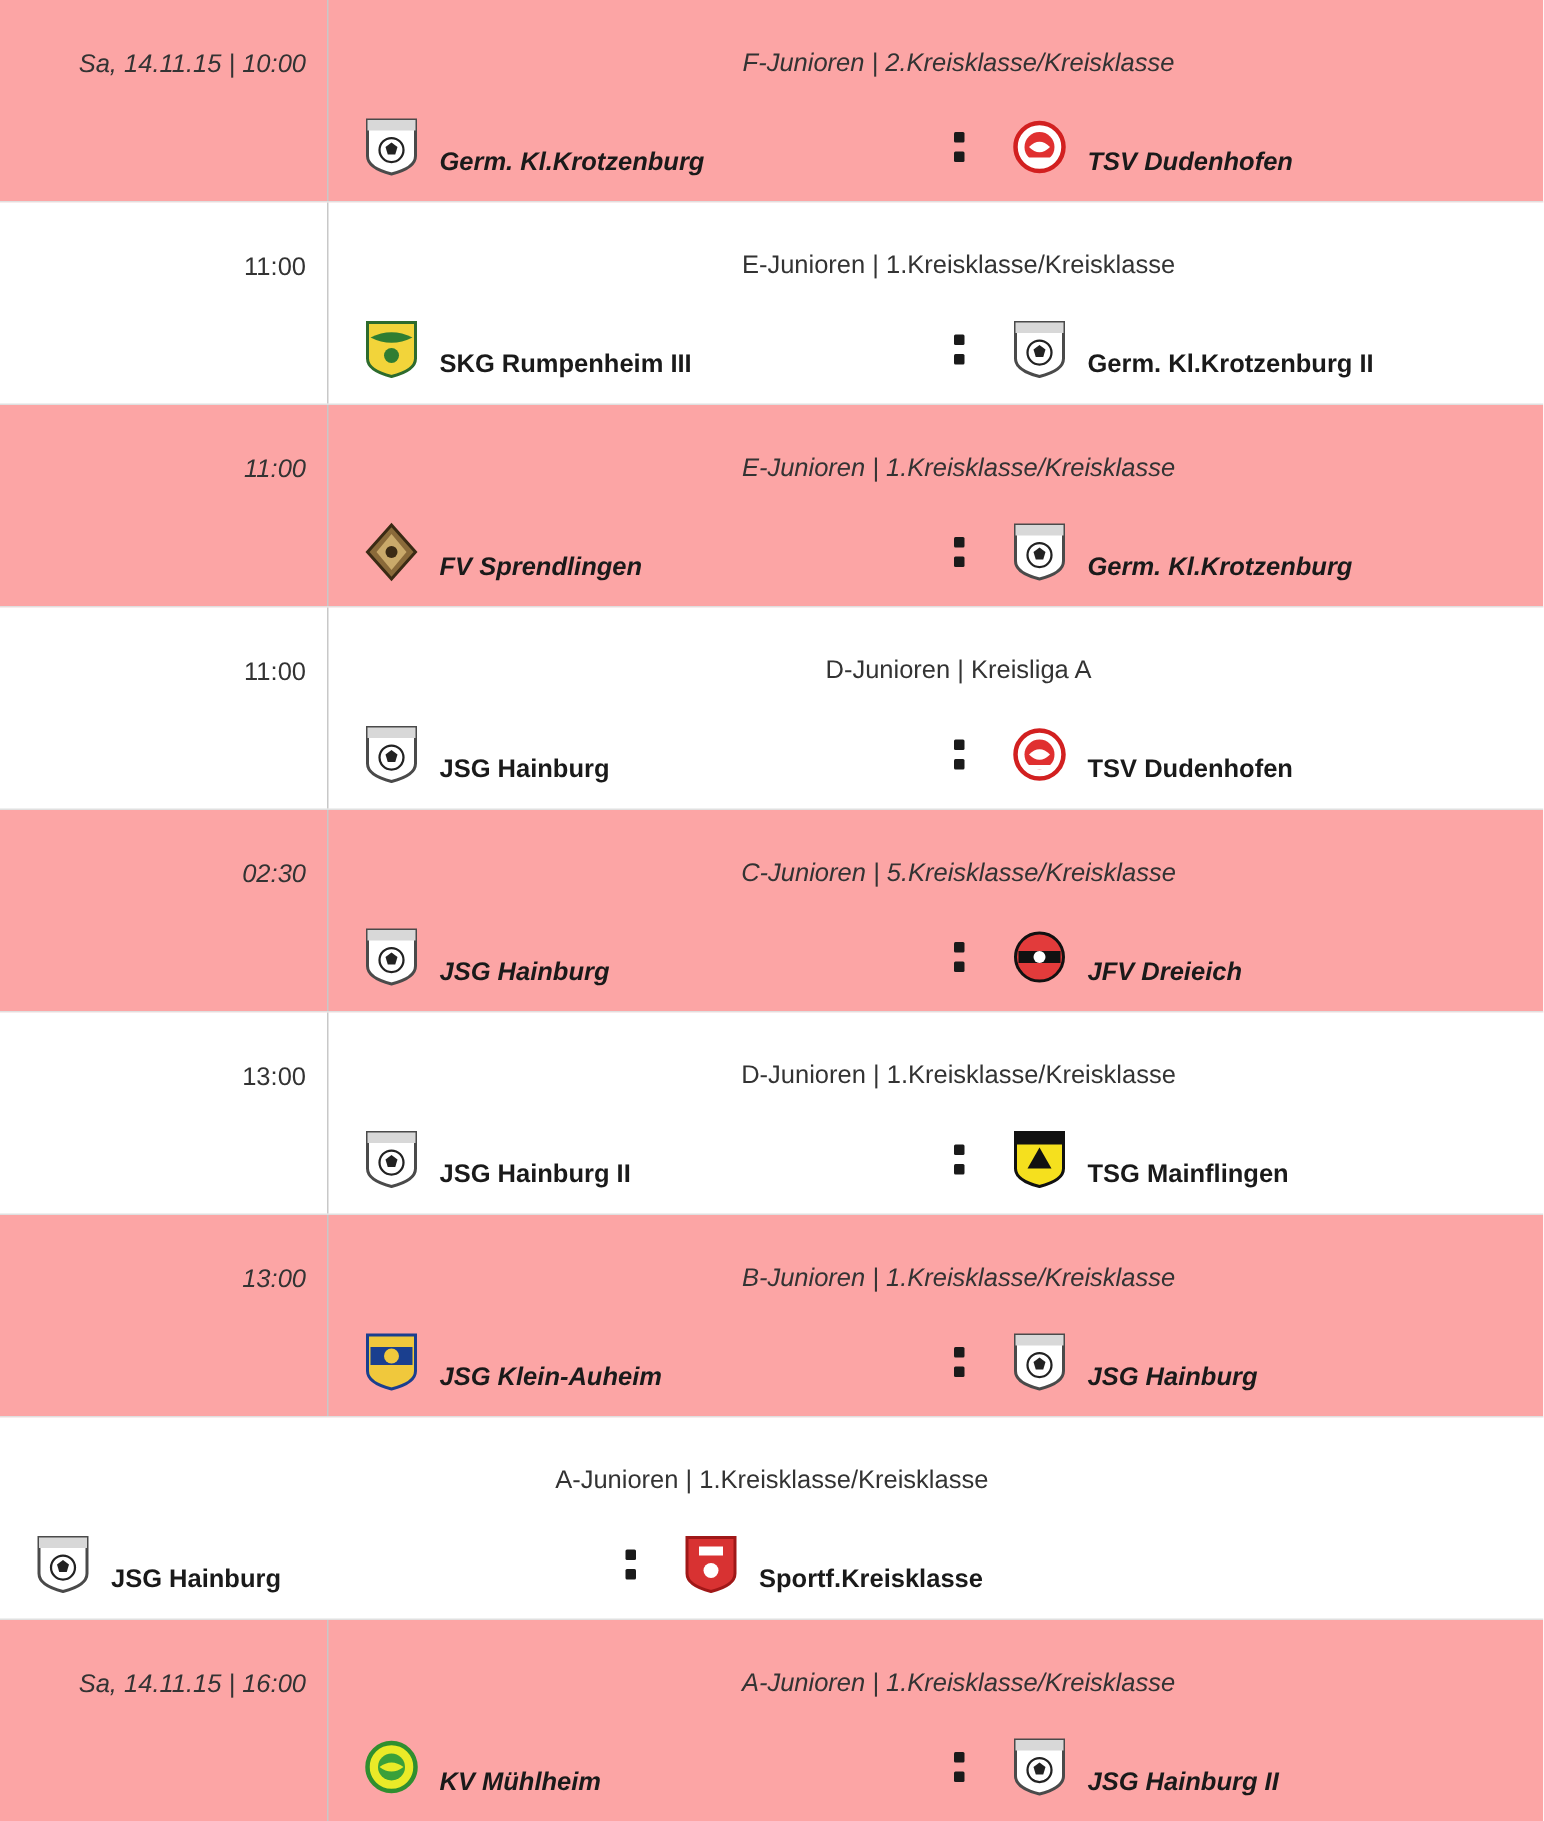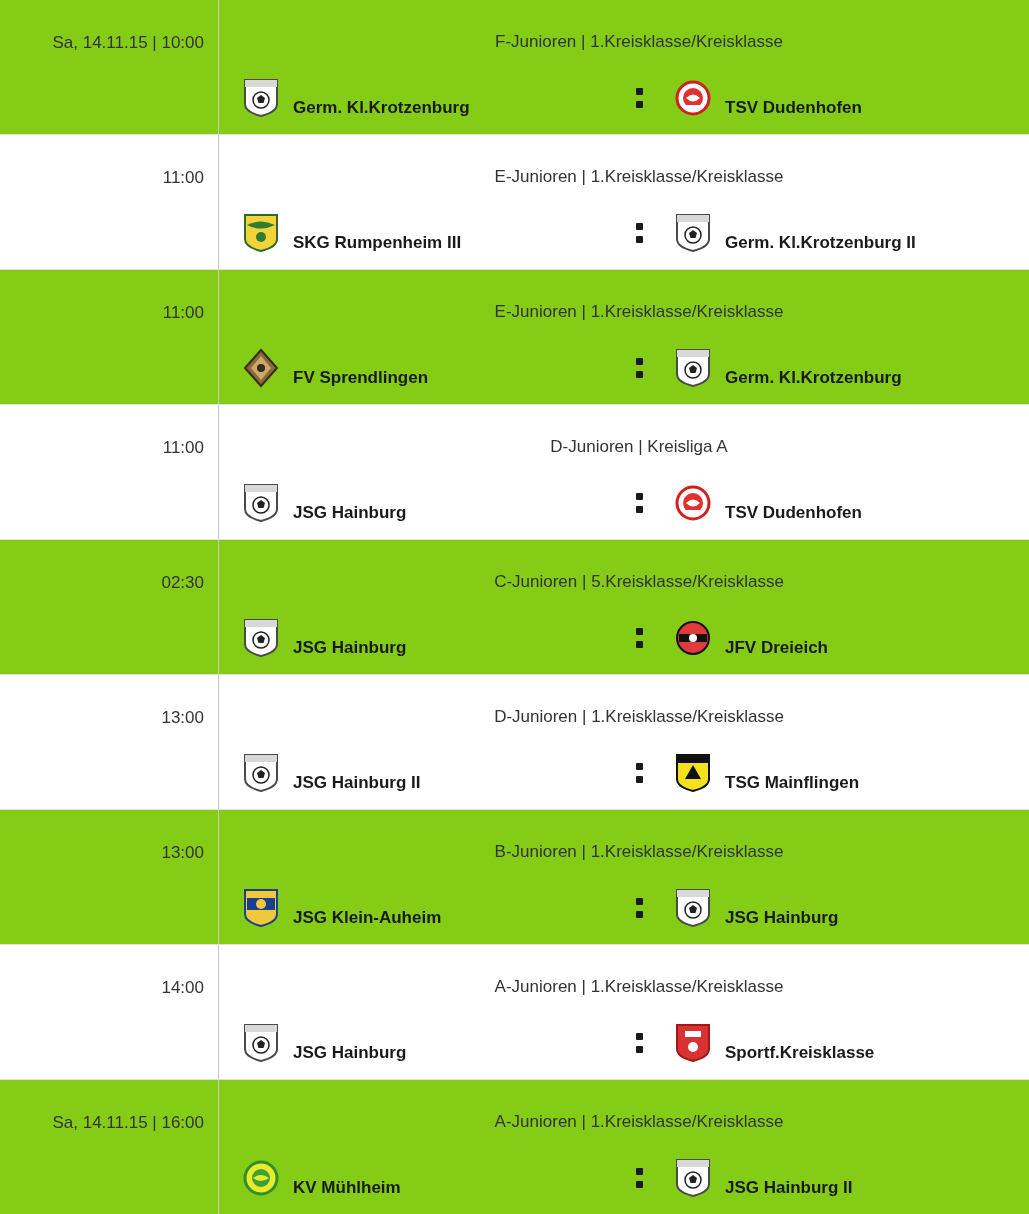--- a/index.html
+++ b/index.html
@@ -16,21 +16,21 @@
     overflow: hidden;
     background: #ffffff;
   }
   .fixture {
     display: flex;
     width: 100%;
     height: 135px;
     border-bottom: 1px solid #e0e0e0;
     align-items: stretch;
   }
-  .fixture.alt { background: #84cc16; }
+  .fixture.alt { background: #fca5a5; font-style: italic; }
   .fixture.plain { background: #ffffff; }
 
   .time-col {
     width: 219px;
     flex: 0 0 219px;
     border-right: 1px solid #c8c8c8;
     display: flex;
     align-items: flex-start;
     justify-content: flex-end;
     padding-top: 33px;
@@ -105,21 +105,21 @@
 </style>
 </head>
 <body>
 
 <div id="page">
     <div class="fixture alt">
       <div class="time-col">
         <span class="time-text">Sa, 14.11.15 | 10:00</span>
       </div>
       <div class="match-col">
-        <div class="comp-line">F-Junioren | 1.Kreisklasse/Kreisklasse</div>
+        <div class="comp-line">F-Junioren | 2.Kreisklasse/Kreisklasse</div>
         <div class="teams-row">
           <div class="side home">
             <span class="crest">
               <svg width="36" height="40" viewBox="0 0 36 40">
                 <path d="M2 2 H34 V26 Q34 34 18 38 Q2 34 2 26 Z" fill="#ffffff" stroke="#4a4a4a" stroke-width="2"></path>
                 <path d="M2 2 H34 V9 H2 Z" fill="#d8d8d8"></path>
                 <circle cx="18" cy="22" r="8" fill="#ffffff" stroke="#222" stroke-width="1.5"></circle>
                 <polygon points="18,17 22,20 20.5,25 15.5,25 14,20" fill="#222"></polygon>
               </svg>
             </span>
@@ -348,23 +348,20 @@
                 <circle cx="18" cy="22" r="8" fill="#ffffff" stroke="#222" stroke-width="1.5"></circle>
                 <polygon points="18,17 22,20 20.5,25 15.5,25 14,20" fill="#222"></polygon>
               </svg>
             </span>
             <span class="team-name">JSG Hainburg</span>
           </div>
         </div>
       </div>
     </div>
     <div class="fixture plain">
-      <div class="time-col">
-        <span class="time-text">14:00</span>
-      </div>
       <div class="match-col">
         <div class="comp-line">A-Junioren | 1.Kreisklasse/Kreisklasse</div>
         <div class="teams-row">
           <div class="side home">
             <span class="crest">
               <svg width="36" height="40" viewBox="0 0 36 40">
                 <path d="M2 2 H34 V26 Q34 34 18 38 Q2 34 2 26 Z" fill="#ffffff" stroke="#4a4a4a" stroke-width="2"></path>
                 <path d="M2 2 H34 V9 H2 Z" fill="#d8d8d8"></path>
                 <circle cx="18" cy="22" r="8" fill="#ffffff" stroke="#222" stroke-width="1.5"></circle>
                 <polygon points="18,17 22,20 20.5,25 15.5,25 14,20" fill="#222"></polygon>

